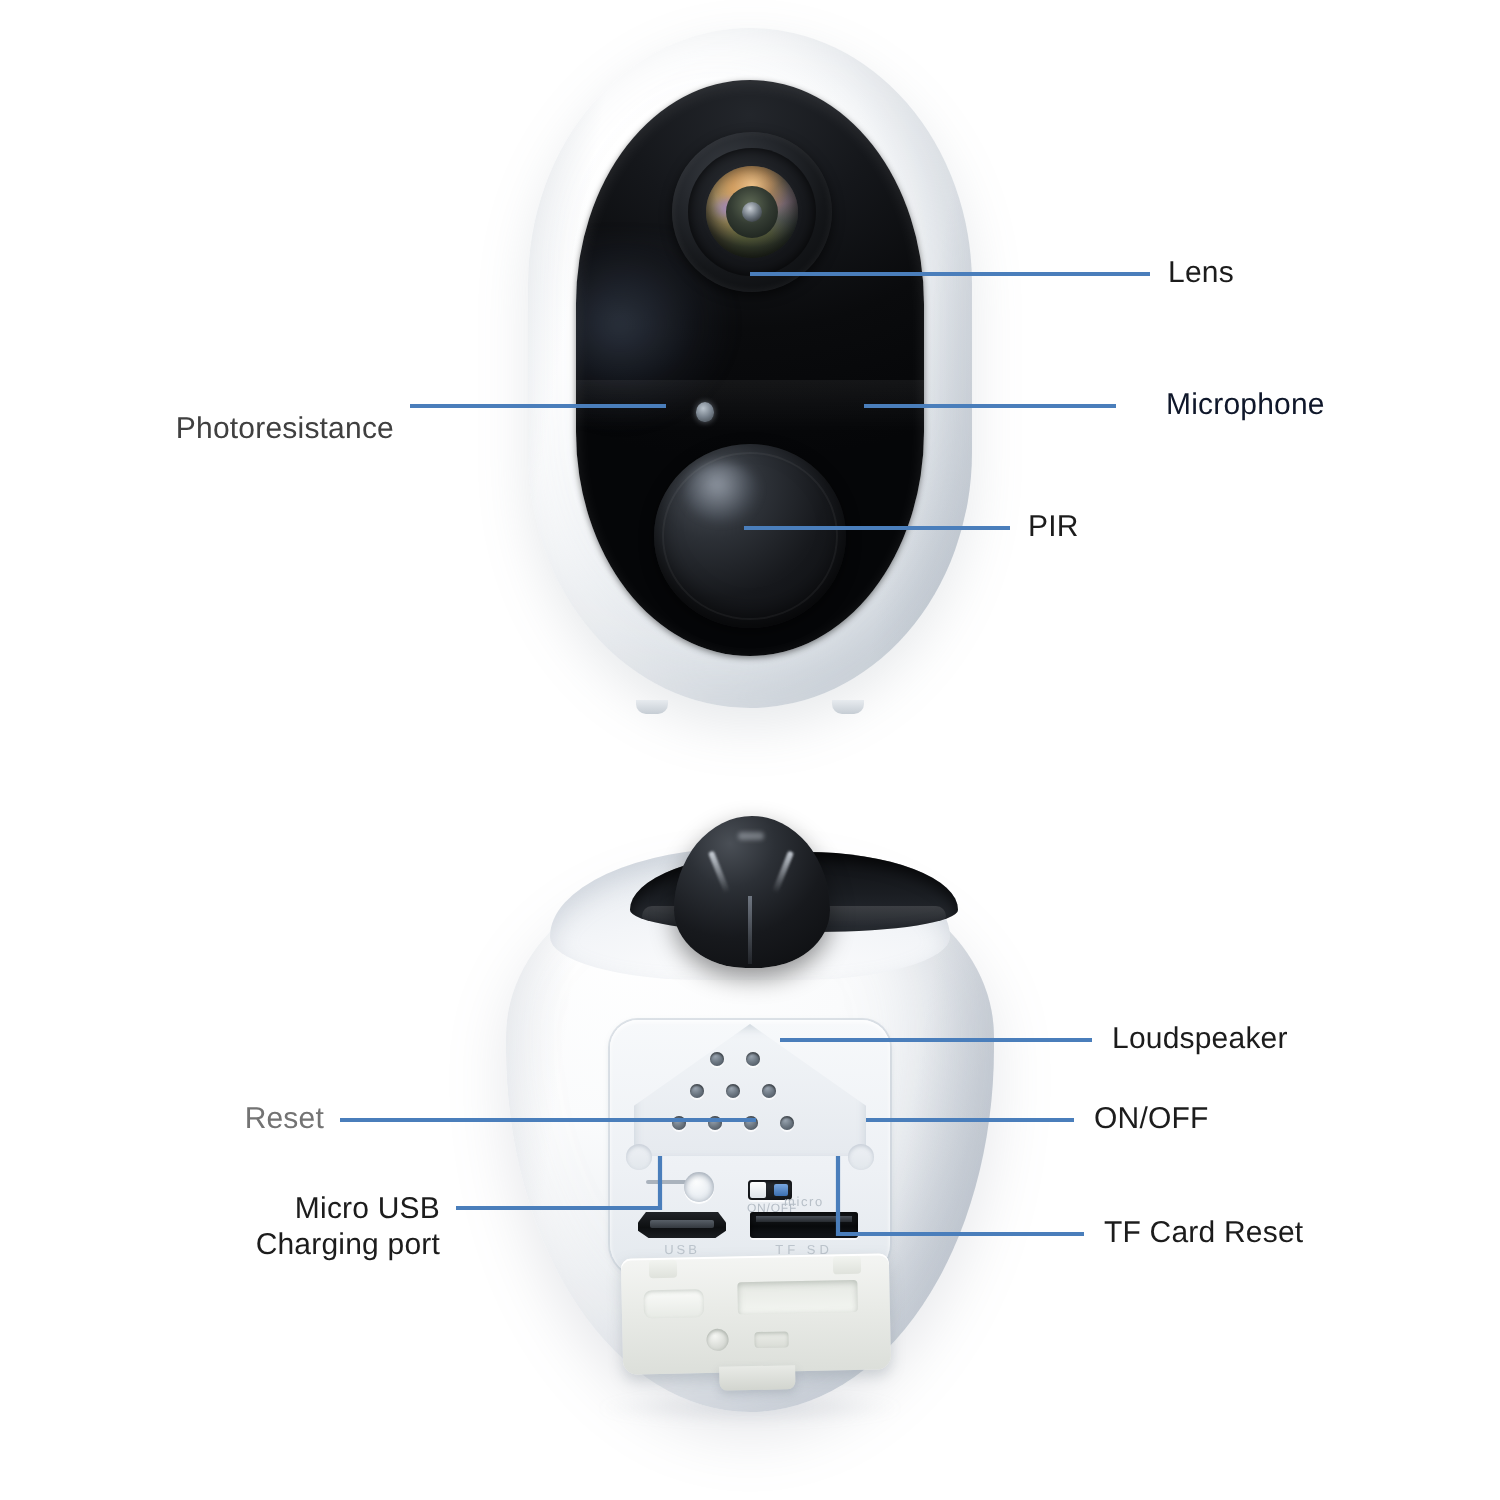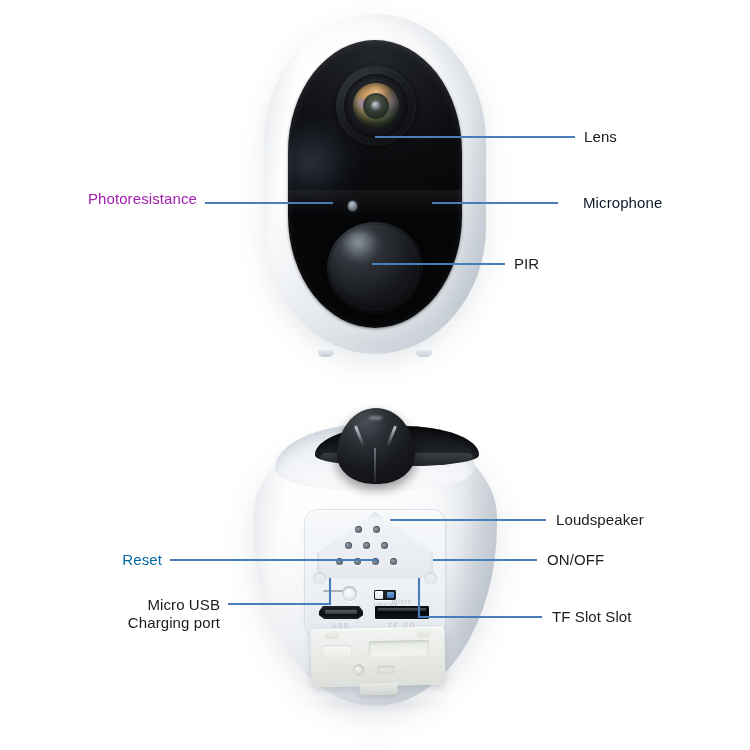--- a/index.html
+++ b/index.html
@@ -638,28 +638,28 @@
       <polyline id="leader-tf-card" points="542,617 419,617 419,578"></polyline>
     </g>
   </svg>
 
   <div class="label right" style="left: 584px; top: 128px; color: rgb(28, 28, 28);">Lens</div>
 
   <div class="label right" style="left: 567px; top: 194px; color: #0f172a; margin-left: 16px;">Microphone</div>
 
   <div class="label right" style="left: 514px; top: 255px; color: rgb(28, 28, 28);">PIR</div>
 
-  <div class="label left" style="left: 0px; width: 197px; top: 190px; color: #a21caf;">Photoresistance</div>
+  <div class="label left" style="left: 0px; width: 197px; top: 206px; color: #404040;">Photoresistance</div>
 
   <div class="label right" style="left: 556px; top: 511px; color: rgb(28, 28, 28);">Loudspeaker</div>
 
   <div class="label right" style="left: 547px; top: 551px; color: rgb(28, 28, 28);">ON/OFF</div>
 
-  <div class="label right" style="left: 552px; top: 608px; color: rgb(28, 28, 28);">TF Slot Slot</div>
-
-  <div class="label left" style="left: 0px; width: 162px; top: 551px; color: #0369a1;">Reset</div>
+  <div class="label right" style="left: 552px; top: 608px; color: rgb(28, 28, 28);">TF Card Reset</div>
+
+  <div class="label left" style="left: 0px; width: 162px; top: 551px; color: #737373;">Reset</div>
 
   <div class="label two-line" style="left: 58px; width: 162px; top: 596px; color: rgb(28, 28, 28);">
     <span>Micro USB</span><br>
     <span>Charging port</span>
   </div>
 
 </div>
 
 </body></html>

